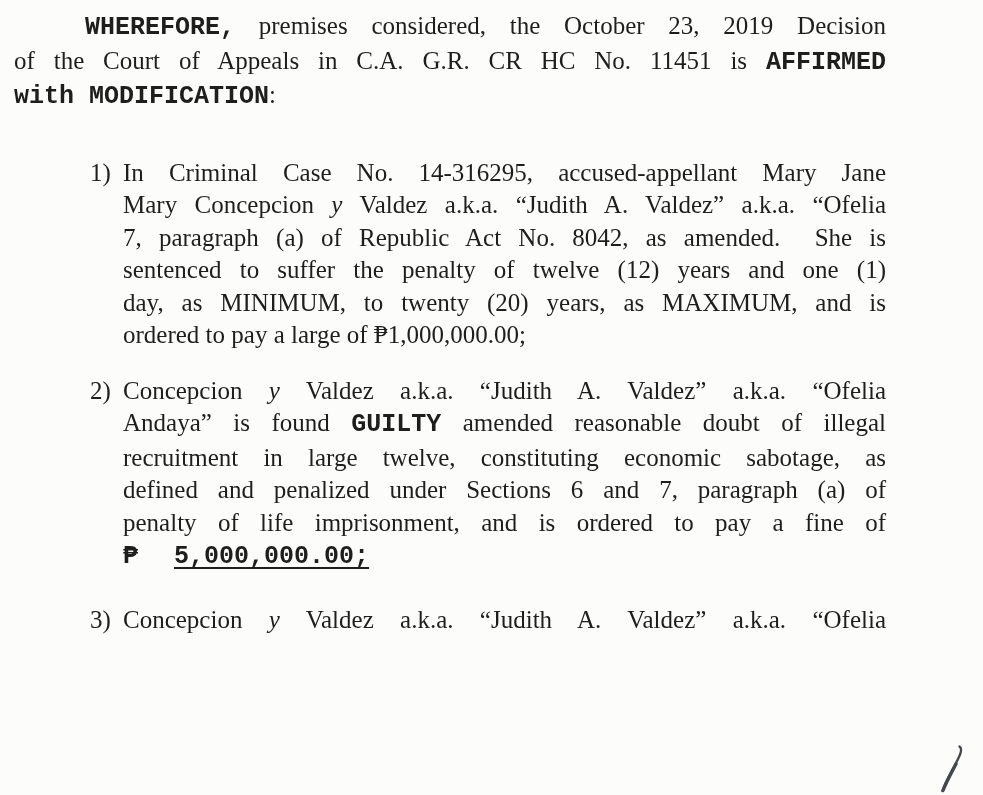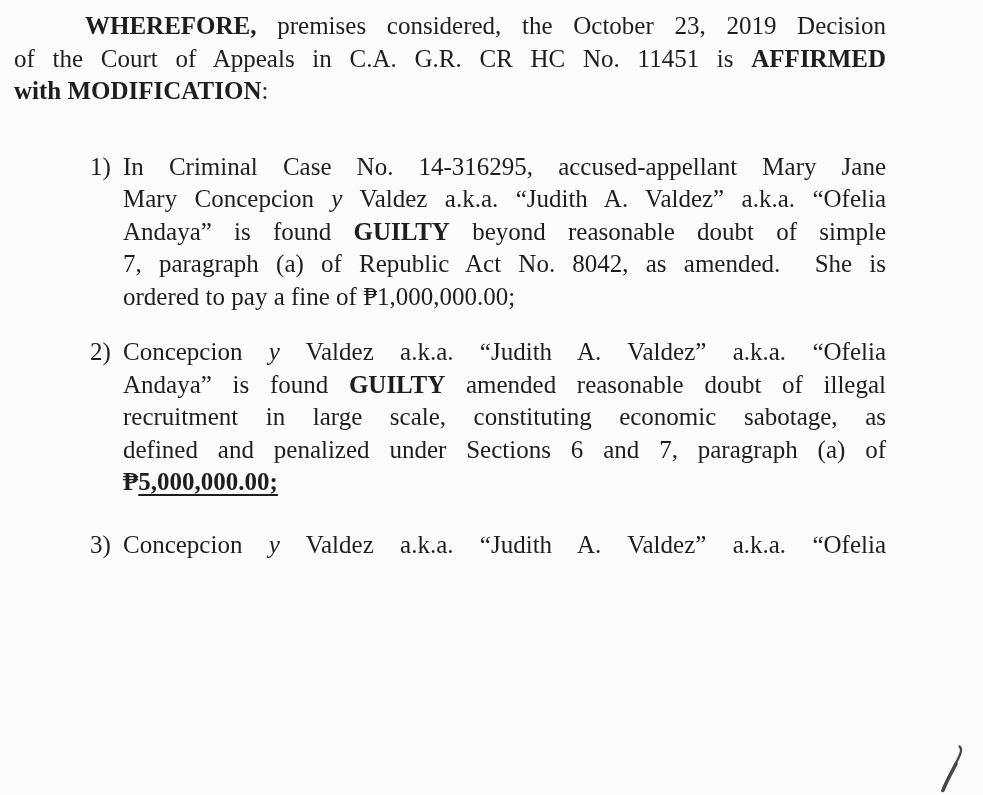--- a/index.html
+++ b/index.html
@@ -26,26 +26,27 @@
   .line {
     text-align: justify;
     text-align-last: justify;
   }
   .line.last-line {
     text-align-last: left;
   }
   .line.first-indent {
     padding-left: 71px;
   }
-  .seg.b { font-weight: bold; }
+  .seg.b { font-weight: bold; font-family: Liberation Mono, monospace; }
   .seg.i { font-style: italic; }
   .seg.u {
     text-decoration: underline;
     text-decoration-thickness: 2px;
     text-underline-offset: 4px;
+    margin-left: 36px;
   }
   .ruling-item {
     position: relative;
     margin-left: 109px;
   }
   .ruling-item .num {
     position: absolute;
     left: -33px;
     top: 0;
   }
@@ -67,30 +68,32 @@
       <div class="line first-indent"><span class="seg b">WHEREFORE,</span><span class="seg"> premises considered, the October 23, 2019 Decision</span></div>
       <div class="line"><span class="seg">of the Court of Appeals in C.A. G.R. CR HC No. 11451 is </span><span class="seg b">AFFIRMED</span></div>
       <div class="line last-line"><span class="seg b">with MODIFICATION</span><span class="seg">:</span></div>
     </div>
 
   <div id="ruling-list">
       <div class="ruling-item" id="item-0">
         <span class="num">1)</span>
         <div class="line"><span class="seg">In Criminal Case No. 14-316295, accused-appellant Mary Jane</span></div>
         <div class="line"><span class="seg">Mary Concepcion </span><span class="seg i">y</span><span class="seg"> Valdez a.k.a. “Judith A. Valdez” a.k.a. “Ofelia</span></div>
-        <div class="line"><span class="seg">Andaya” is found </span><span class="seg b">GUILTY</span><span class="seg"> beyond reasonable doubt of simple</span></div>
         <div class="line"><span class="seg">7, paragraph (a) of Republic Act No. 8042, as amended.&nbsp; She is</span></div>
-        <div class="line last-line"><span class="seg">ordered to pay a fine of ₱1,000,000.00;</span></div>
+        <div class="line"><span class="seg">sentenced to suffer the penalty of twelve (12) years and one (1)</span></div>
+        <div class="line"><span class="seg">day, as MINIMUM, to twenty (20) years, as MAXIMUM, and is</span></div>
+        <div class="line last-line"><span class="seg">ordered to pay a large of ₱1,000,000.00;</span></div>
       </div>
       <div class="ruling-item" id="item-1">
         <span class="num">2)</span>
         <div class="line"><span class="seg">Concepcion </span><span class="seg i">y</span><span class="seg"> Valdez a.k.a. “Judith A. Valdez” a.k.a. “Ofelia</span></div>
         <div class="line"><span class="seg">Andaya” is found </span><span class="seg b">GUILTY</span><span class="seg"> amended reasonable doubt of illegal</span></div>
-        <div class="line"><span class="seg">recruitment in large scale, constituting economic sabotage, as</span></div>
+        <div class="line"><span class="seg">recruitment in large twelve, constituting economic sabotage, as</span></div>
         <div class="line"><span class="seg">defined and penalized under Sections 6 and 7, paragraph (a) of</span></div>
+        <div class="line"><span class="seg">penalty of life imprisonment, and is ordered to pay a fine of</span></div>
         <div class="line last-line"><span class="seg b">₱</span><span class="seg b u">5,000,000.00;</span></div>
       </div>
       <div class="ruling-item" id="item-2">
         <span class="num">3)</span>
         <div class="line"><span class="seg">Concepcion </span><span class="seg i">y</span><span class="seg"> Valdez a.k.a. “Judith A. Valdez” a.k.a. “Ofelia</span></div>
       </div>
     </div>
 
   <svg class="pen-mark" width="30" height="53" viewBox="0 0 30 53" aria-hidden="true">
     <path id="pen-path-1" d="M 23.5 3.5 C 26 5 25.2 9.5 22.5 15 C 17 26.5 9.5 38 6.5 48" fill="none" stroke-width="2.4" stroke-linecap="round" stroke="#44484c"></path>

